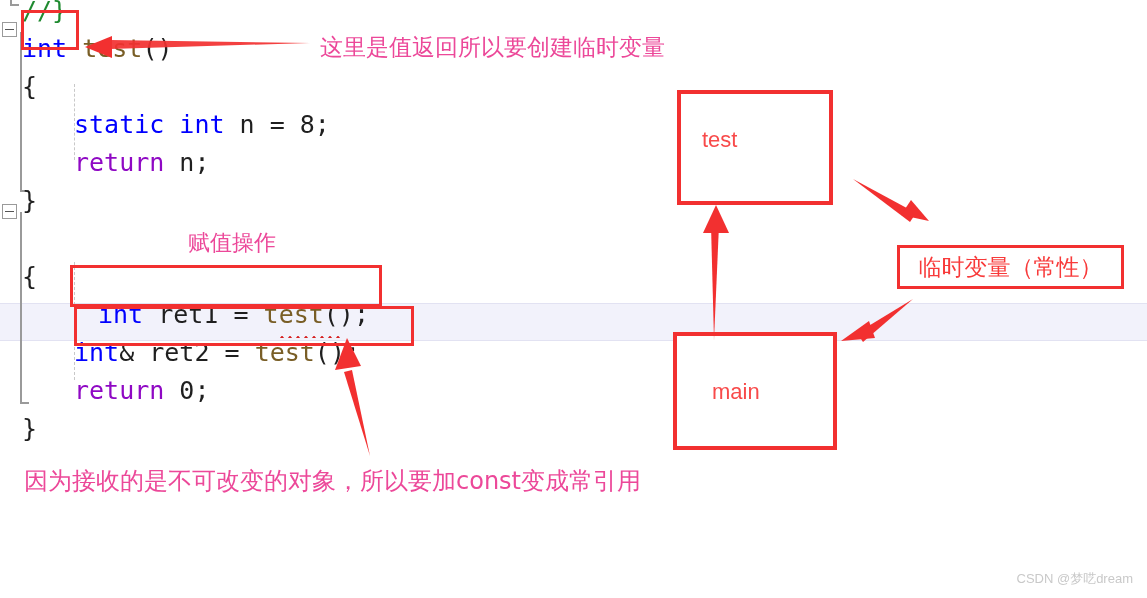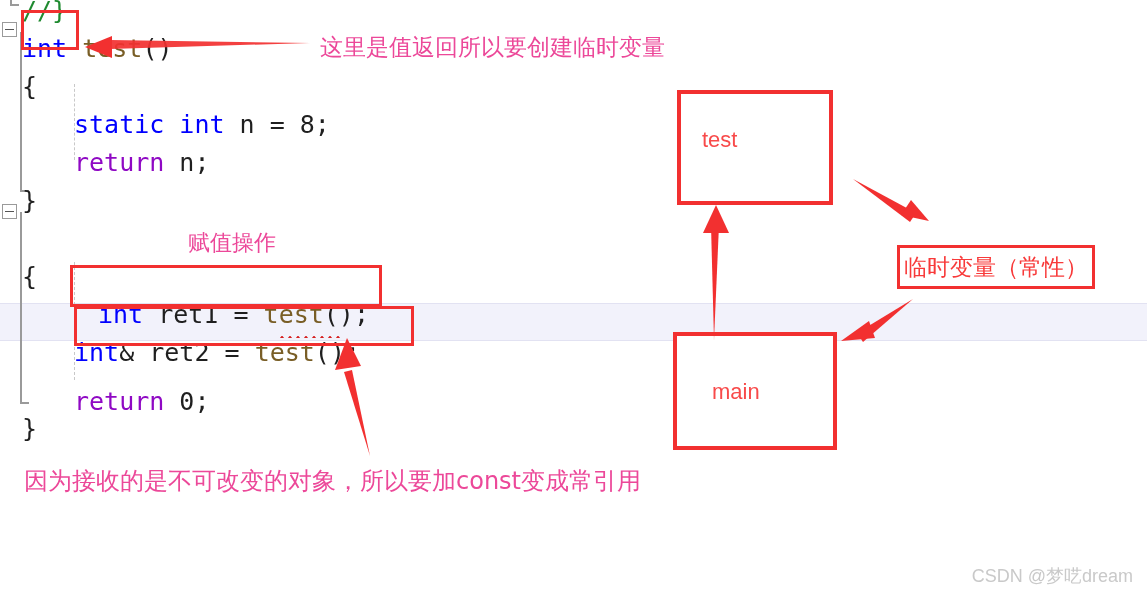--- a/index.html
+++ b/index.html
@@ -146,21 +146,21 @@
     height: 598px;
     pointer-events: none;
   }
 
   
   #watermark {
     position: absolute;
     right: 14px;
     bottom: 10px;
     color: #c9c9c9;
-    font-size: 18px;
+    font-size: 13px;
     font-family: "Liberation Sans", sans-serif;
     white-space: nowrap;
   }
 </style>
 </head>
 <body>
 
 <div id="stage">
 
   <div id="current-line"></div>
@@ -183,41 +183,41 @@
   <div id="editor">
       <div class="code-line" style="top: -8px; left: 22px;"><span class="cmt">//}</span></div>
       <div class="code-line" style="top: 30px; left: 22px;"><span class="kw">int</span><span class="plain"> </span><span class="fn">test</span><span class="plain">()</span></div>
       <div class="code-line" style="top: 68px; left: 22px;"><span class="plain">{</span></div>
       <div class="code-line" style="top: 106px; left: 74px;"><span class="kw">static int</span><span class="plain"> n = 8;</span></div>
       <div class="code-line" style="top: 144px; left: 74px;"><span class="ctl">return</span><span class="plain"> n;</span></div>
       <div class="code-line" style="top: 182px; left: 22px;"><span class="plain">}</span></div>
       <div class="code-line" style="top: 258px; left: 22px;"><span class="plain">{</span></div>
       <div class="code-line" style="top: 296px; left: 74px; margin-left: 24px;"><span class="kw">int</span><span class="plain"> ret1 = </span><span class="fn">test</span><span class="plain">();</span></div>
       <div class="code-line" style="top: 334px; left: 74px;"><span class="kw">int</span><span class="plain">&amp; ret2 = </span><span class="fn">test</span><span class="plain">();</span></div>
-      <div class="code-line" style="top: 383px; left: 74px;"><span class="ctl">return</span><span class="plain"> 0;</span></div>
+      <div class="code-line" style="top: 372px; left: 74px;"><span class="ctl">return</span><span class="plain"> 0;</span></div>
       <div class="code-line" style="top: 410px; left: 22px;"><span class="plain">}</span></div>
     </div>
 
   <div id="squiggle">
     <svg width="68" height="8" viewBox="0 0 68 8">
       <path d="M0,6 L4,1 L8,6 L12,1 L16,6 L20,1 L24,6 L28,1 L32,6 L36,1 L40,6 L44,1 L48,6 L52,1 L56,6 L60,1 L64,6" fill="none" stroke="#d62020" stroke-width="2"></path>
     </svg>
   </div>
 
   <div class="anno-box" style="left:21px; top:10px; width:58px; height:40px;"></div>
   <div class="anno-box" style="left:70px; top:265px; width:312px; height:42px;"></div>
   <div class="anno-box" style="left:74px; top:306px; width:340px; height:40px;"></div>
 
   <div class="diagram-box" style="left:677px; top:90px; width:156px; height:115px;"></div>
   <div class="diagram-label" style="left:702px; top:127px;">test</div>
 
   <div class="diagram-box" style="left:673px; top:332px; width:164px; height:118px;"></div>
   <div class="diagram-label" style="left:712px; top:379px;">main</div>
 
-  <div class="label-box" style="left:897px; top:245px; width:198px; height:44px;">临时变量（常性）</div>
+  <div class="label-box" style="left:897px; top:245px; width:227px; height:44px;">临时变量（常性）</div>
 
   <div class="anno-text" style="left:320px; top:32px; font-size:23px;">这里是值返回所以要创建临时变量</div>
 
   <div class="anno-text" style="left:188px; top:228px; font-size:22px;">赋值操作</div>
 
   <div class="anno-text" style="left:24px; top:465px; font-size:24px;">因为接收的是不可改变的对象，所以要加const变成常引用</div>
 
   <svg class="overlay" viewBox="0 0 1147 598">
 
     <g>

